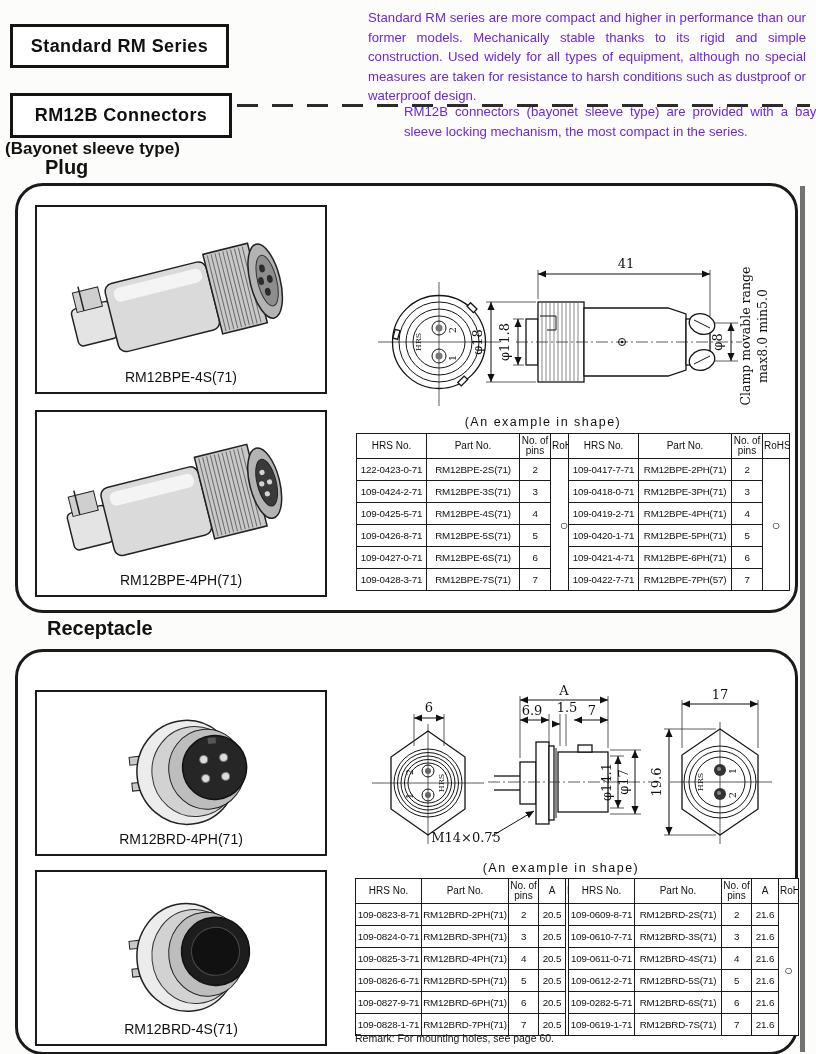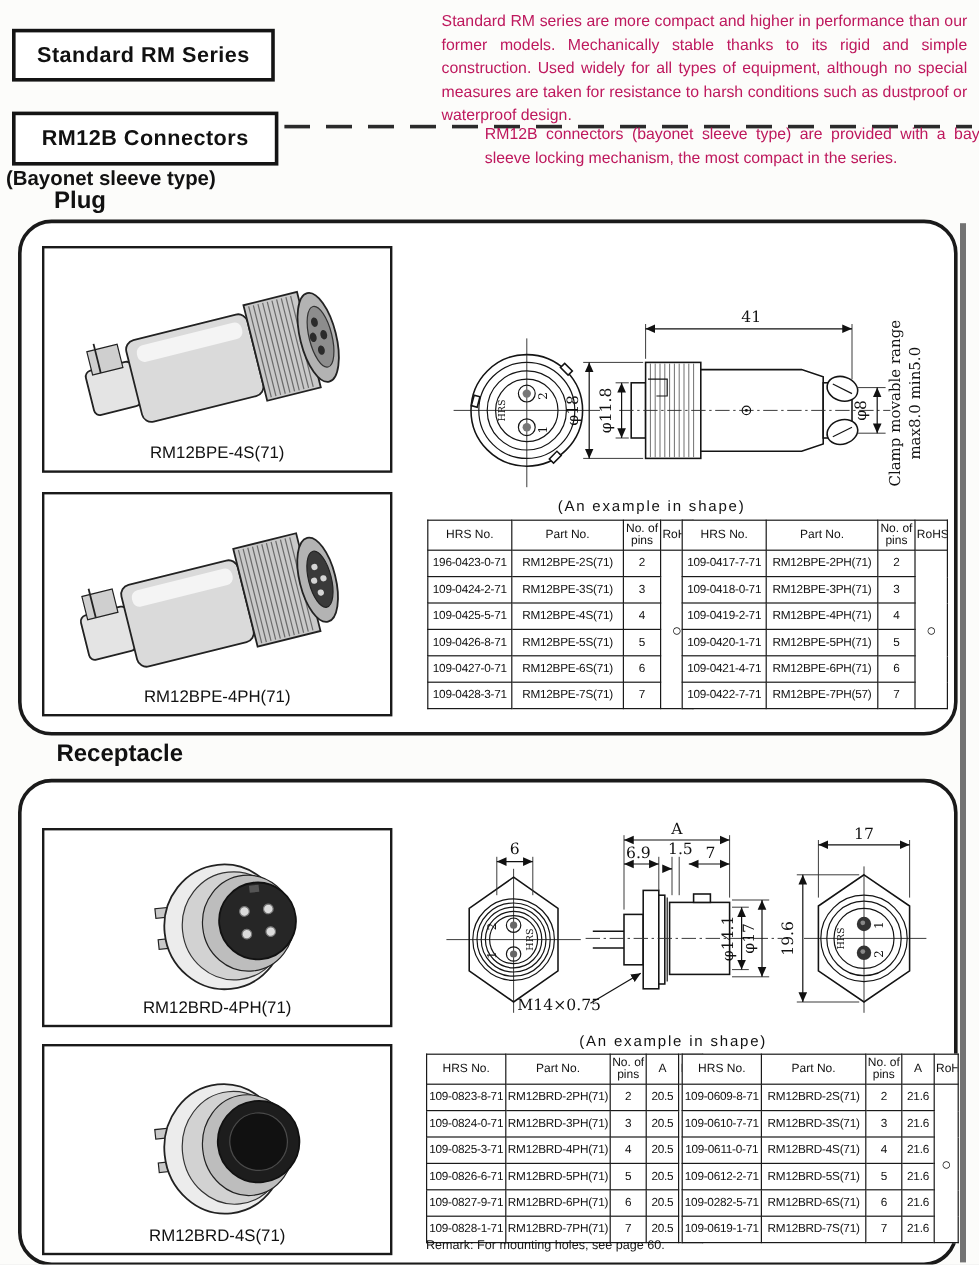--- a/index.html
+++ b/index.html
@@ -1,21 +1,21 @@
 <!DOCTYPE html>
 <html><head>
 <meta charset="utf-8">
 <style>
   html,body{margin:0;padding:0;background:#e8e8e8;}
   #page{position:relative;width:816px;height:1054px;background:#fcfcfa;color:#111;
         font-family:"Liberation Sans",sans-serif;overflow:hidden;}
   .abs{position:absolute;}
   .titlebox{border:3px solid #141414;background:#fff;display:flex;align-items:center;justify-content:center;
             font-weight:bold;font-size:18px;letter-spacing:.4px;}
-  .para{font-size:13.2px;line-height:19.6px;text-align:justify;color:#be185d;}
+  .para{font-size:13.2px;line-height:19.6px;text-align:justify;color:#6d28d9;}
   .dashline{height:3px;background:repeating-linear-gradient(90deg,#2b2b2b 0 21px,transparent 21px 35px);}
   .subnote{font-weight:bold;font-size:17px;}
   .secthead{font-weight:bold;font-size:20px;}
   .panel{border:3px solid #1a1a1a;border-radius:28px;background:#fff;}
   .photobox{border:2px solid #1a1a1a;background:#fff;position:absolute;}
   .caption{position:absolute;left:0;bottom:7px;width:100%;text-align:center;font-size:14px;color:#111;}
   .exnote{font-size:12.5px;letter-spacing:1.5px;text-align:center;}
   .panelhead{font-weight:bold;font-size:17px;}
   table.parts{border-collapse:collapse;table-layout:fixed;background:#fff;position:absolute;}
   .parts th,.parts td{border:1.3px solid #1a1a1a;text-align:center;padding:0 1px;overflow:hidden;}
@@ -203,21 +203,21 @@
         <thead>
           <tr>
             <th>HRS No.</th>
             <th>Part No.</th>
             <th>No. of pins</th>
             <th>RoHS</th>
           </tr>
         </thead>
         <tbody>
           <tr>
-            <td>196-0423-0-71</td>
+            <td>122-0423-0-71</td>
             <td>RM12BPE-2S(71)</td>
             <td>2</td>
             <td rowspan="6" class="rohs">○</td>
           </tr>
           <tr>
             <td>109-0424-2-71</td>
             <td>RM12BPE-3S(71)</td>
             <td>3</td>
           </tr>
           <tr>

